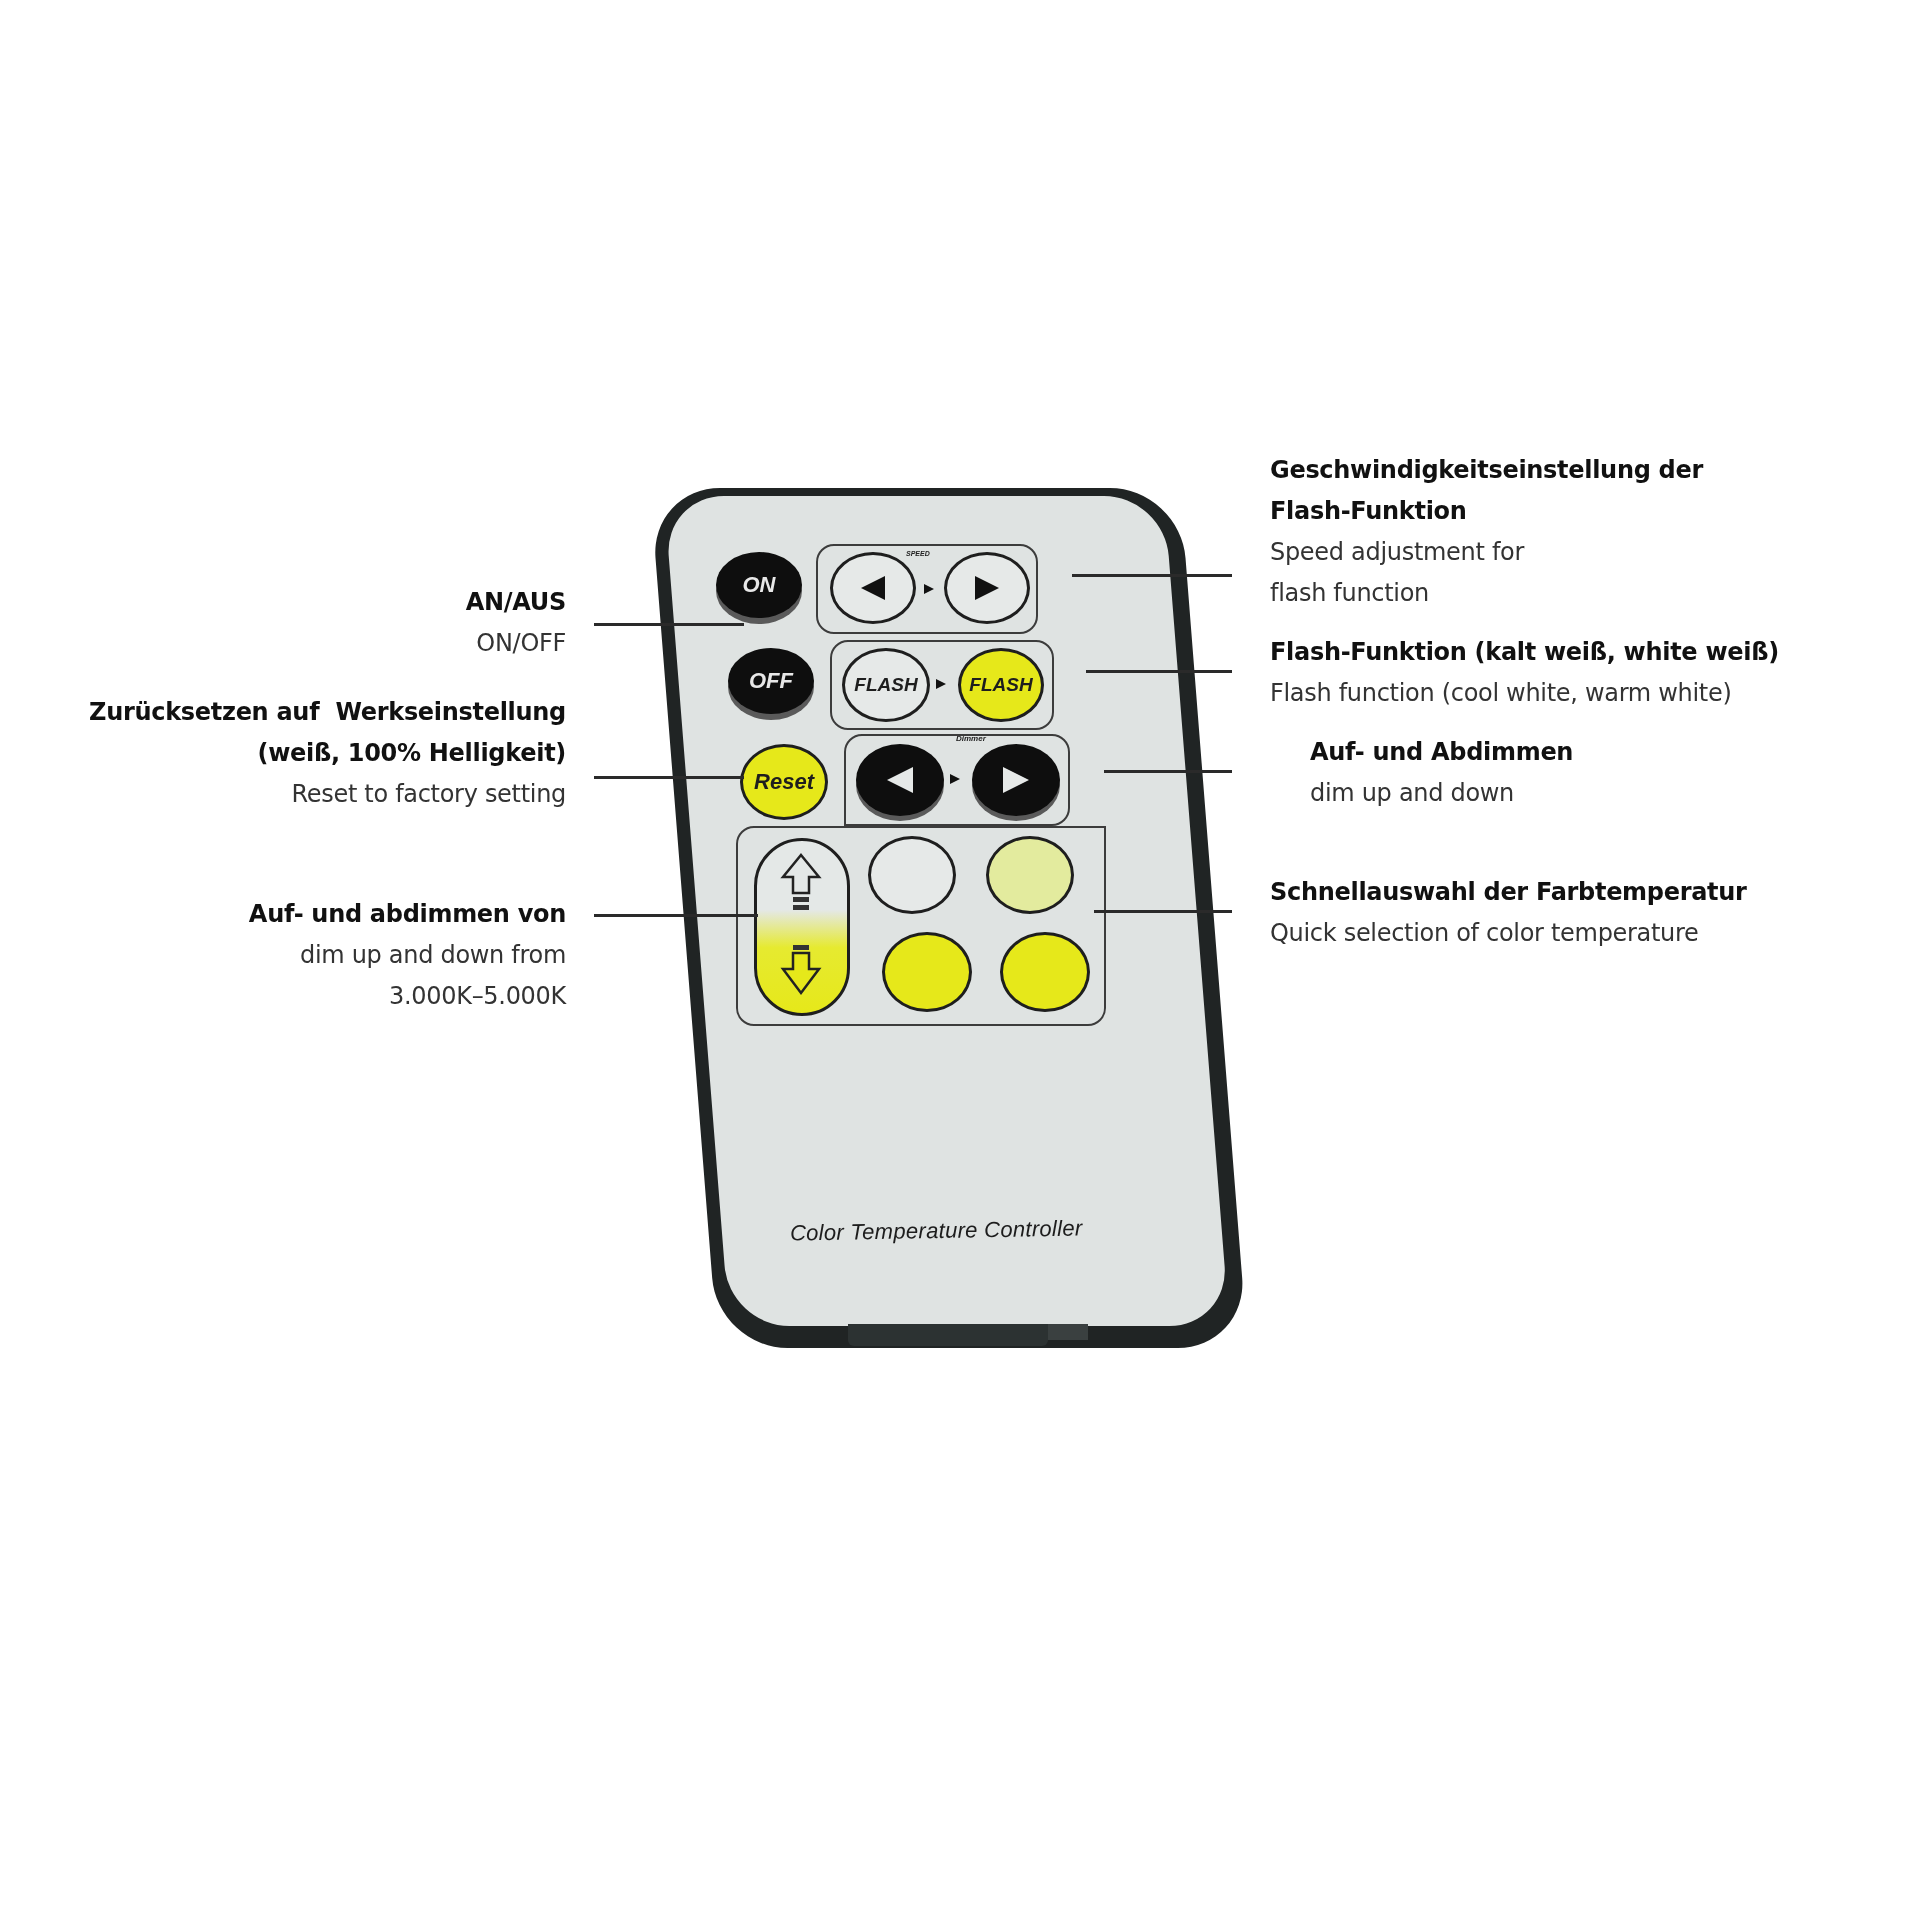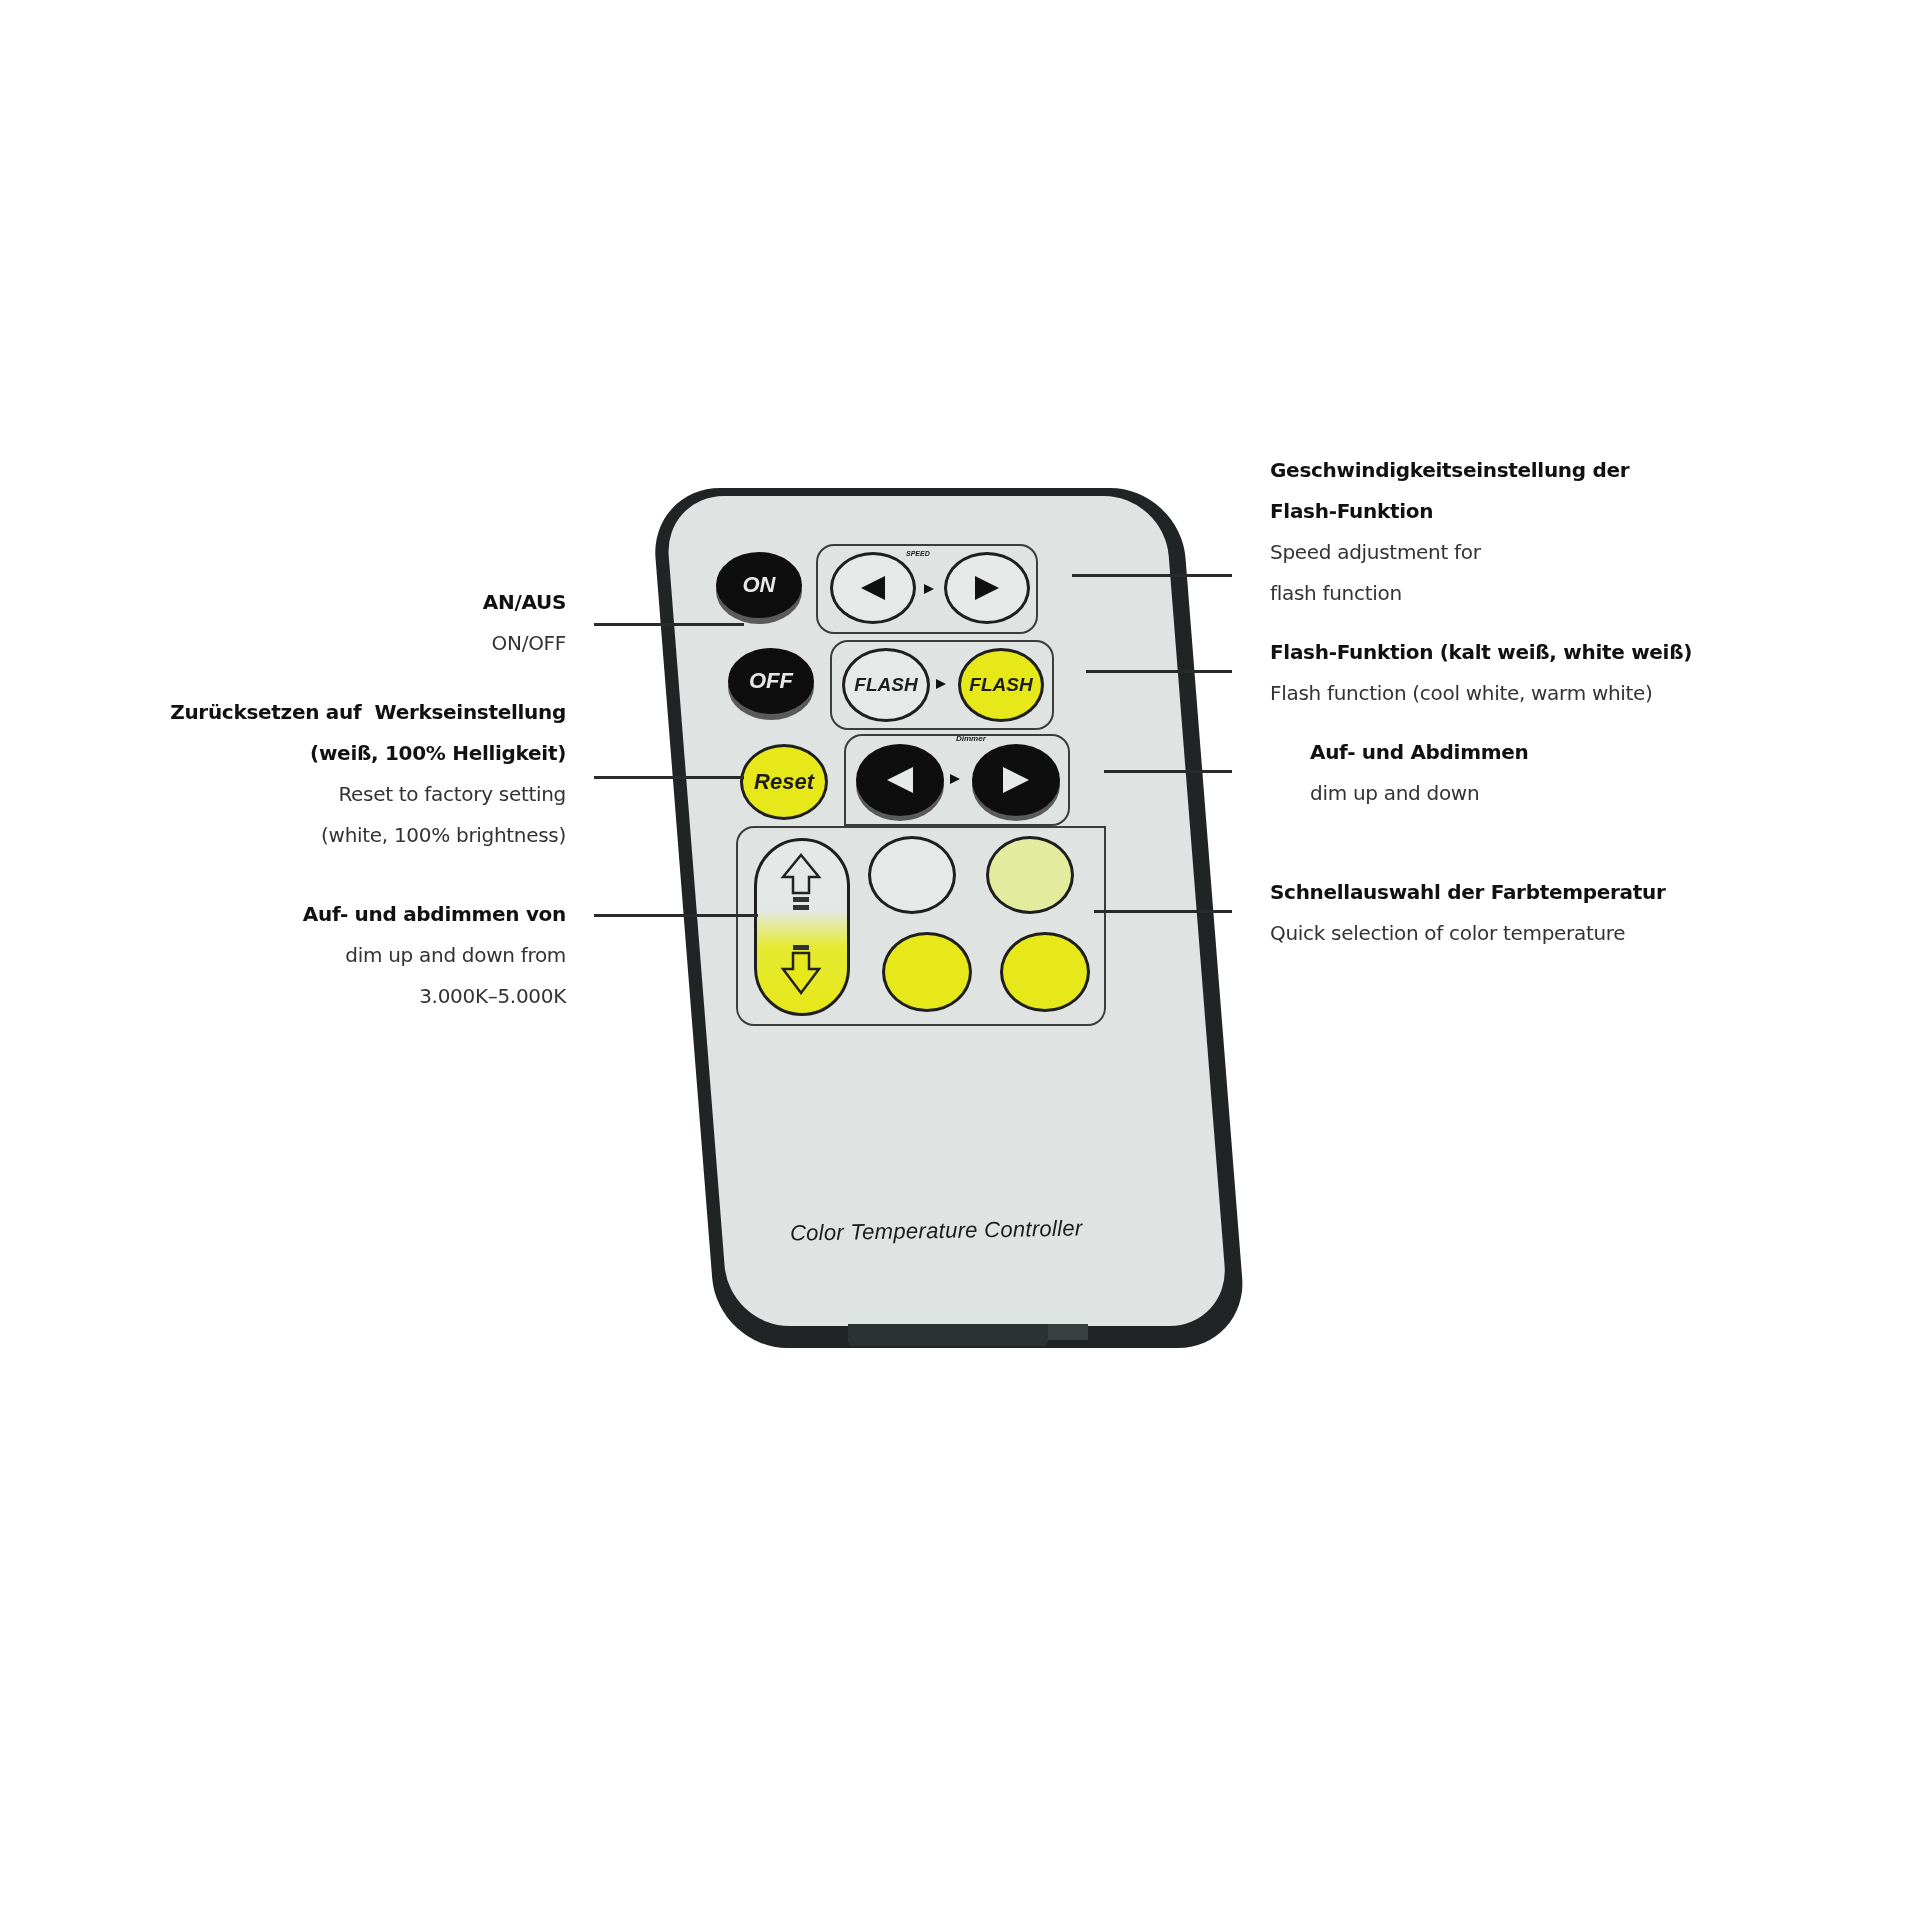--- a/index.html
+++ b/index.html
@@ -1,18 +1,18 @@
 <!DOCTYPE html>
 <html><head>
 <meta charset="utf-8">
 <style>
   html, body { margin:0; padding:0; }
   body { width:1920px; height:1920px; background:#ffffff; position:relative; overflow:hidden;
          font-family:"DejaVu Sans", sans-serif; color:#1a1a1a; }
-  .label { position:absolute; font-size:20px; line-height:41px; letter-spacing:-0.3px; }
+  .label { position:absolute; font-size:24px; line-height:41px; letter-spacing:-0.3px; }
   .label.left { text-align:right; }
   .label.right { text-align:left; }
   .label .de { font-weight:bold; color:#111; display:block; }
   .label .en { font-weight:normal; color:#333; display:block; }
   .leader { position:absolute; height:3px; background:#2a2a2a; }
 
   
   .remote { position:absolute; left:0; top:12px; width:1920px; height:1920px; pointer-events:none;font-style:italic; }
   .remote * { pointer-events:auto; }
   .casing { position:absolute; left:650px; top:476px; width:530px; height:860px; background:#202424;
@@ -118,21 +118,20 @@
 <div class="leader" style="left:1094px;top:910px;width:138px;"></div>
 
 <div class="label left" style="right:1354px;top:582px;">
   <span class="de">AN/AUS</span>
   <span class="en">ON/OFF</span>
 </div>
 <div class="label left" style="right:1354px;top:692px;">
   <span class="de" style="white-space:pre;">Zurücksetzen auf  Werkseinstellung</span>
   <span class="de">(weiß, 100% Helligkeit)</span>
   <span class="en">Reset to factory setting</span>
-  <span class="en">(white, 100% brightness)</span>
 </div>
 <div class="label left" style="right:1354px;top:894px;">
   <span class="de">Auf- und abdimmen von</span>
   <span class="en">dim up and down from</span>
   <span class="en">3.000K–5.000K</span>
 </div>
 
 <div class="label right" style="left:1270px;top:450px;">
   <span class="de">Geschwindigkeitseinstellung der</span>
   <span class="de">Flash-Funktion</span>

